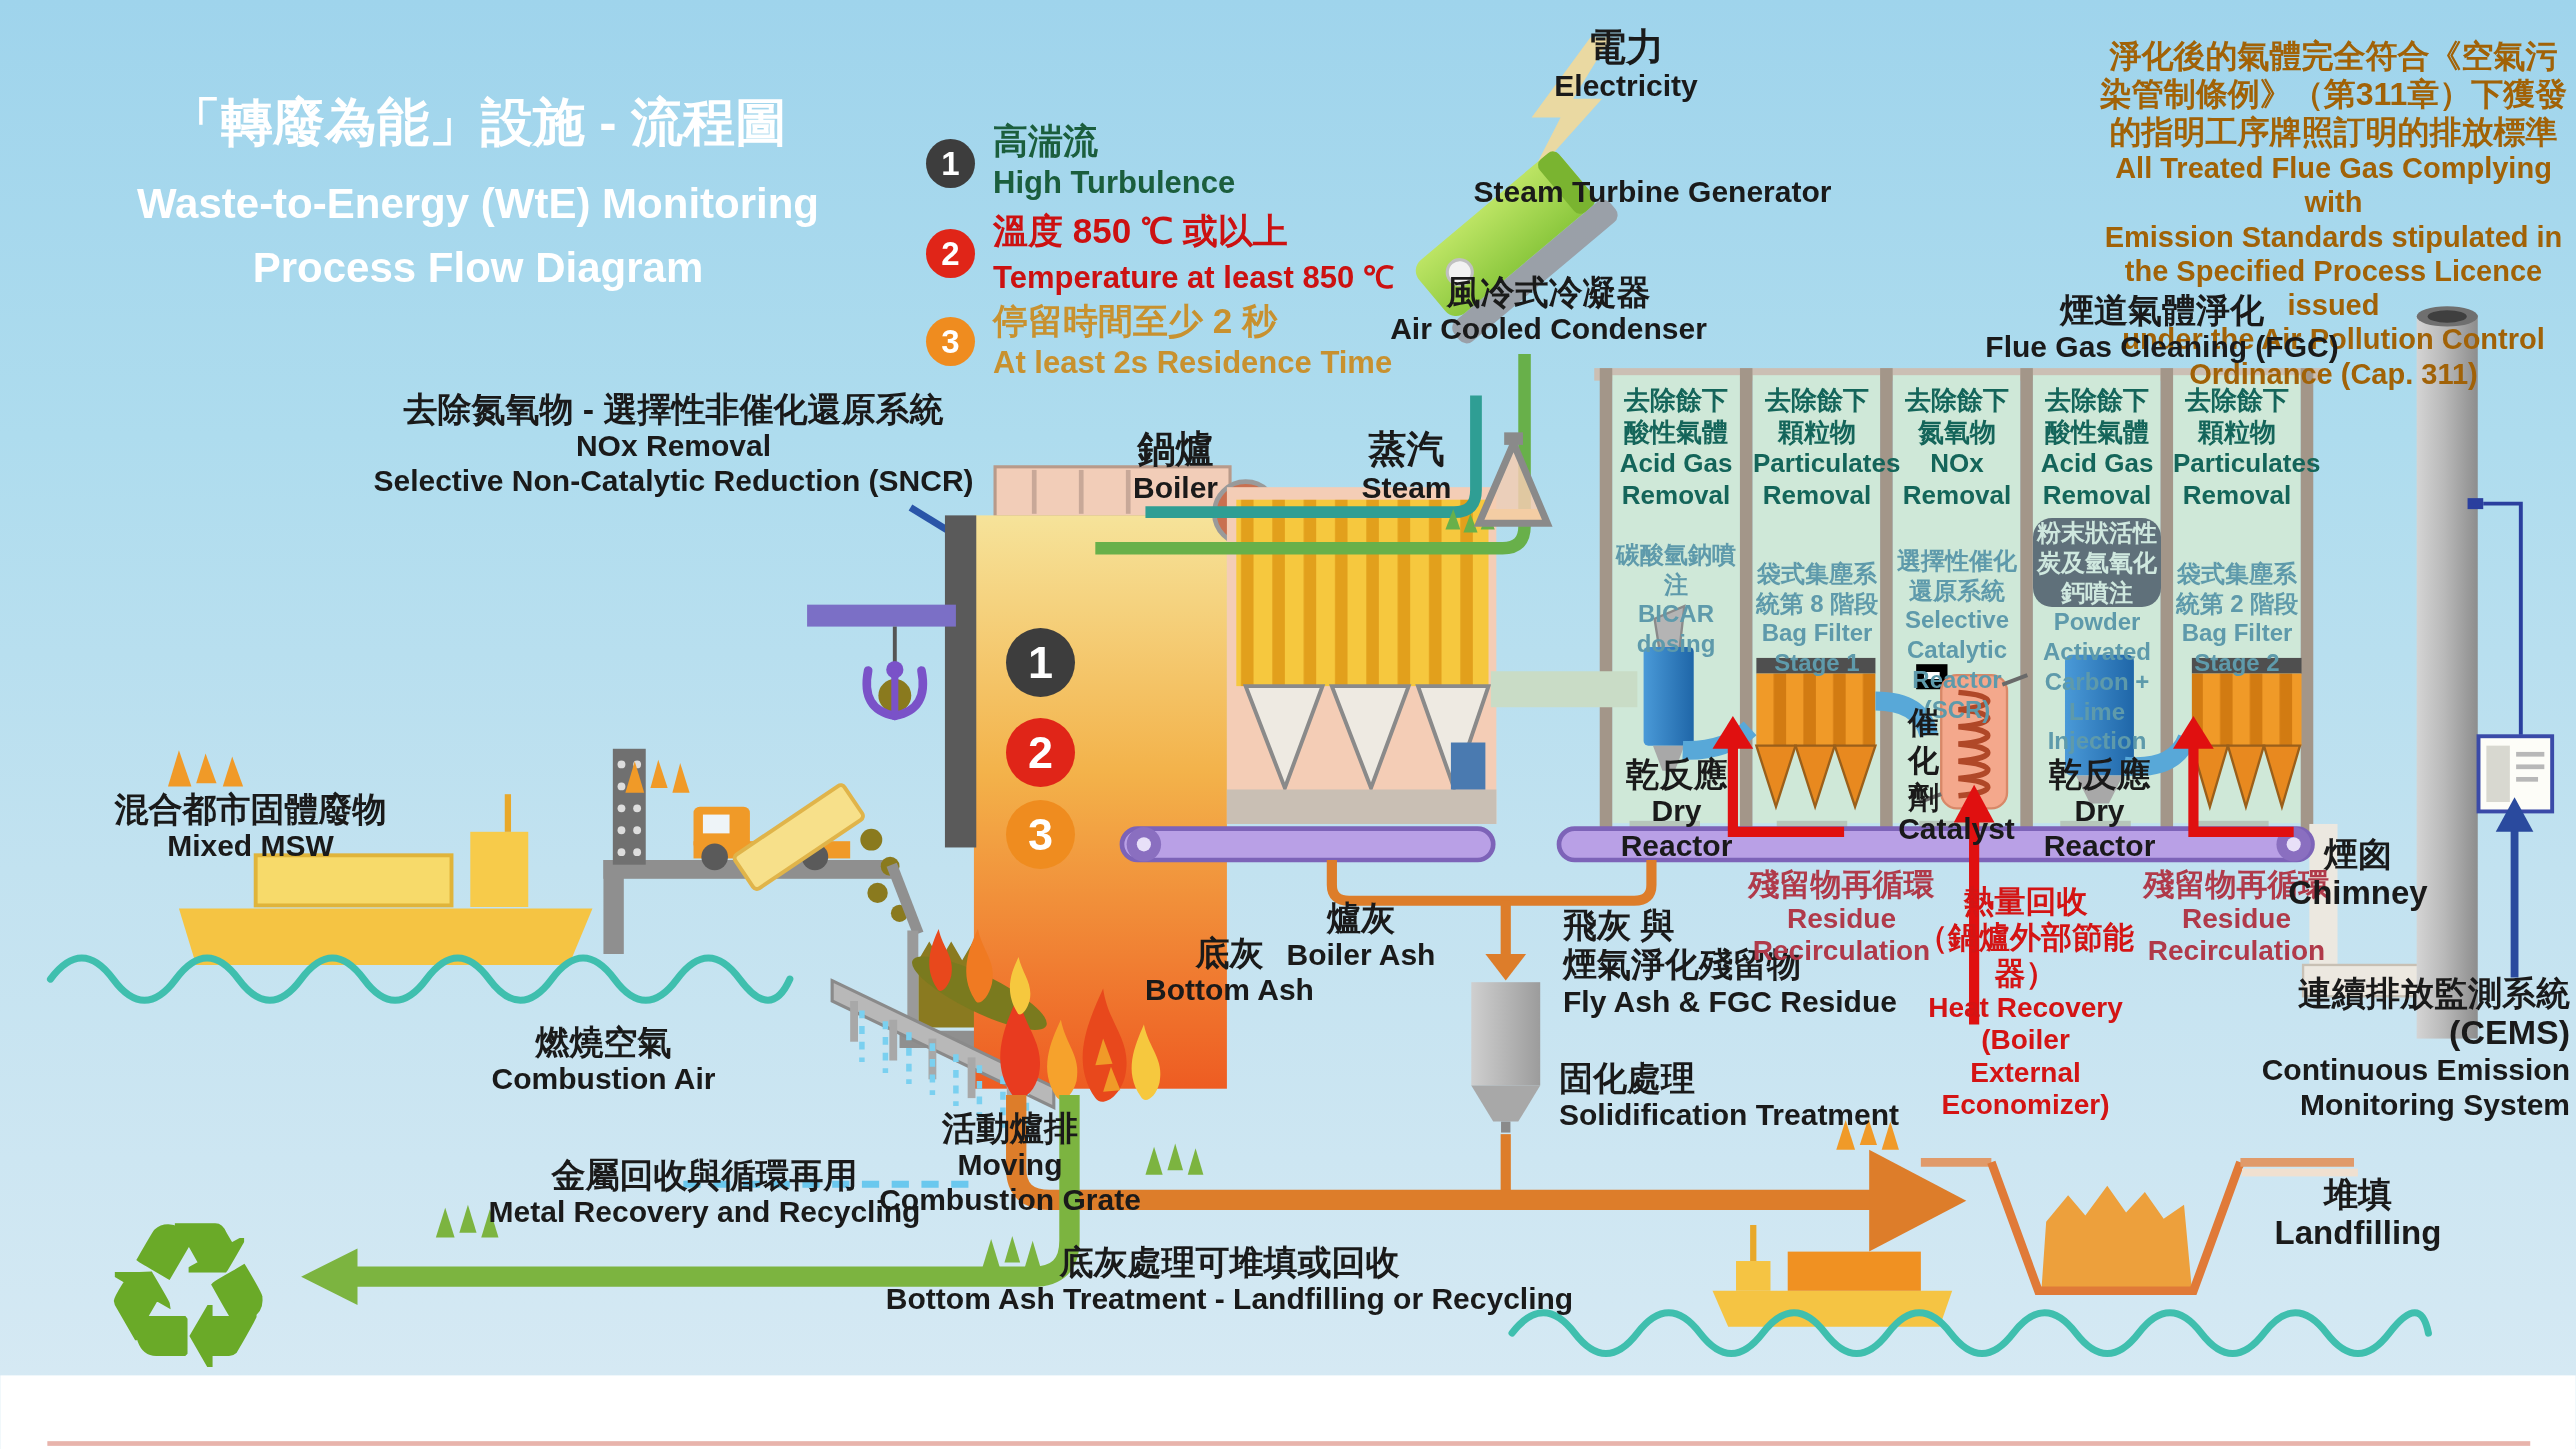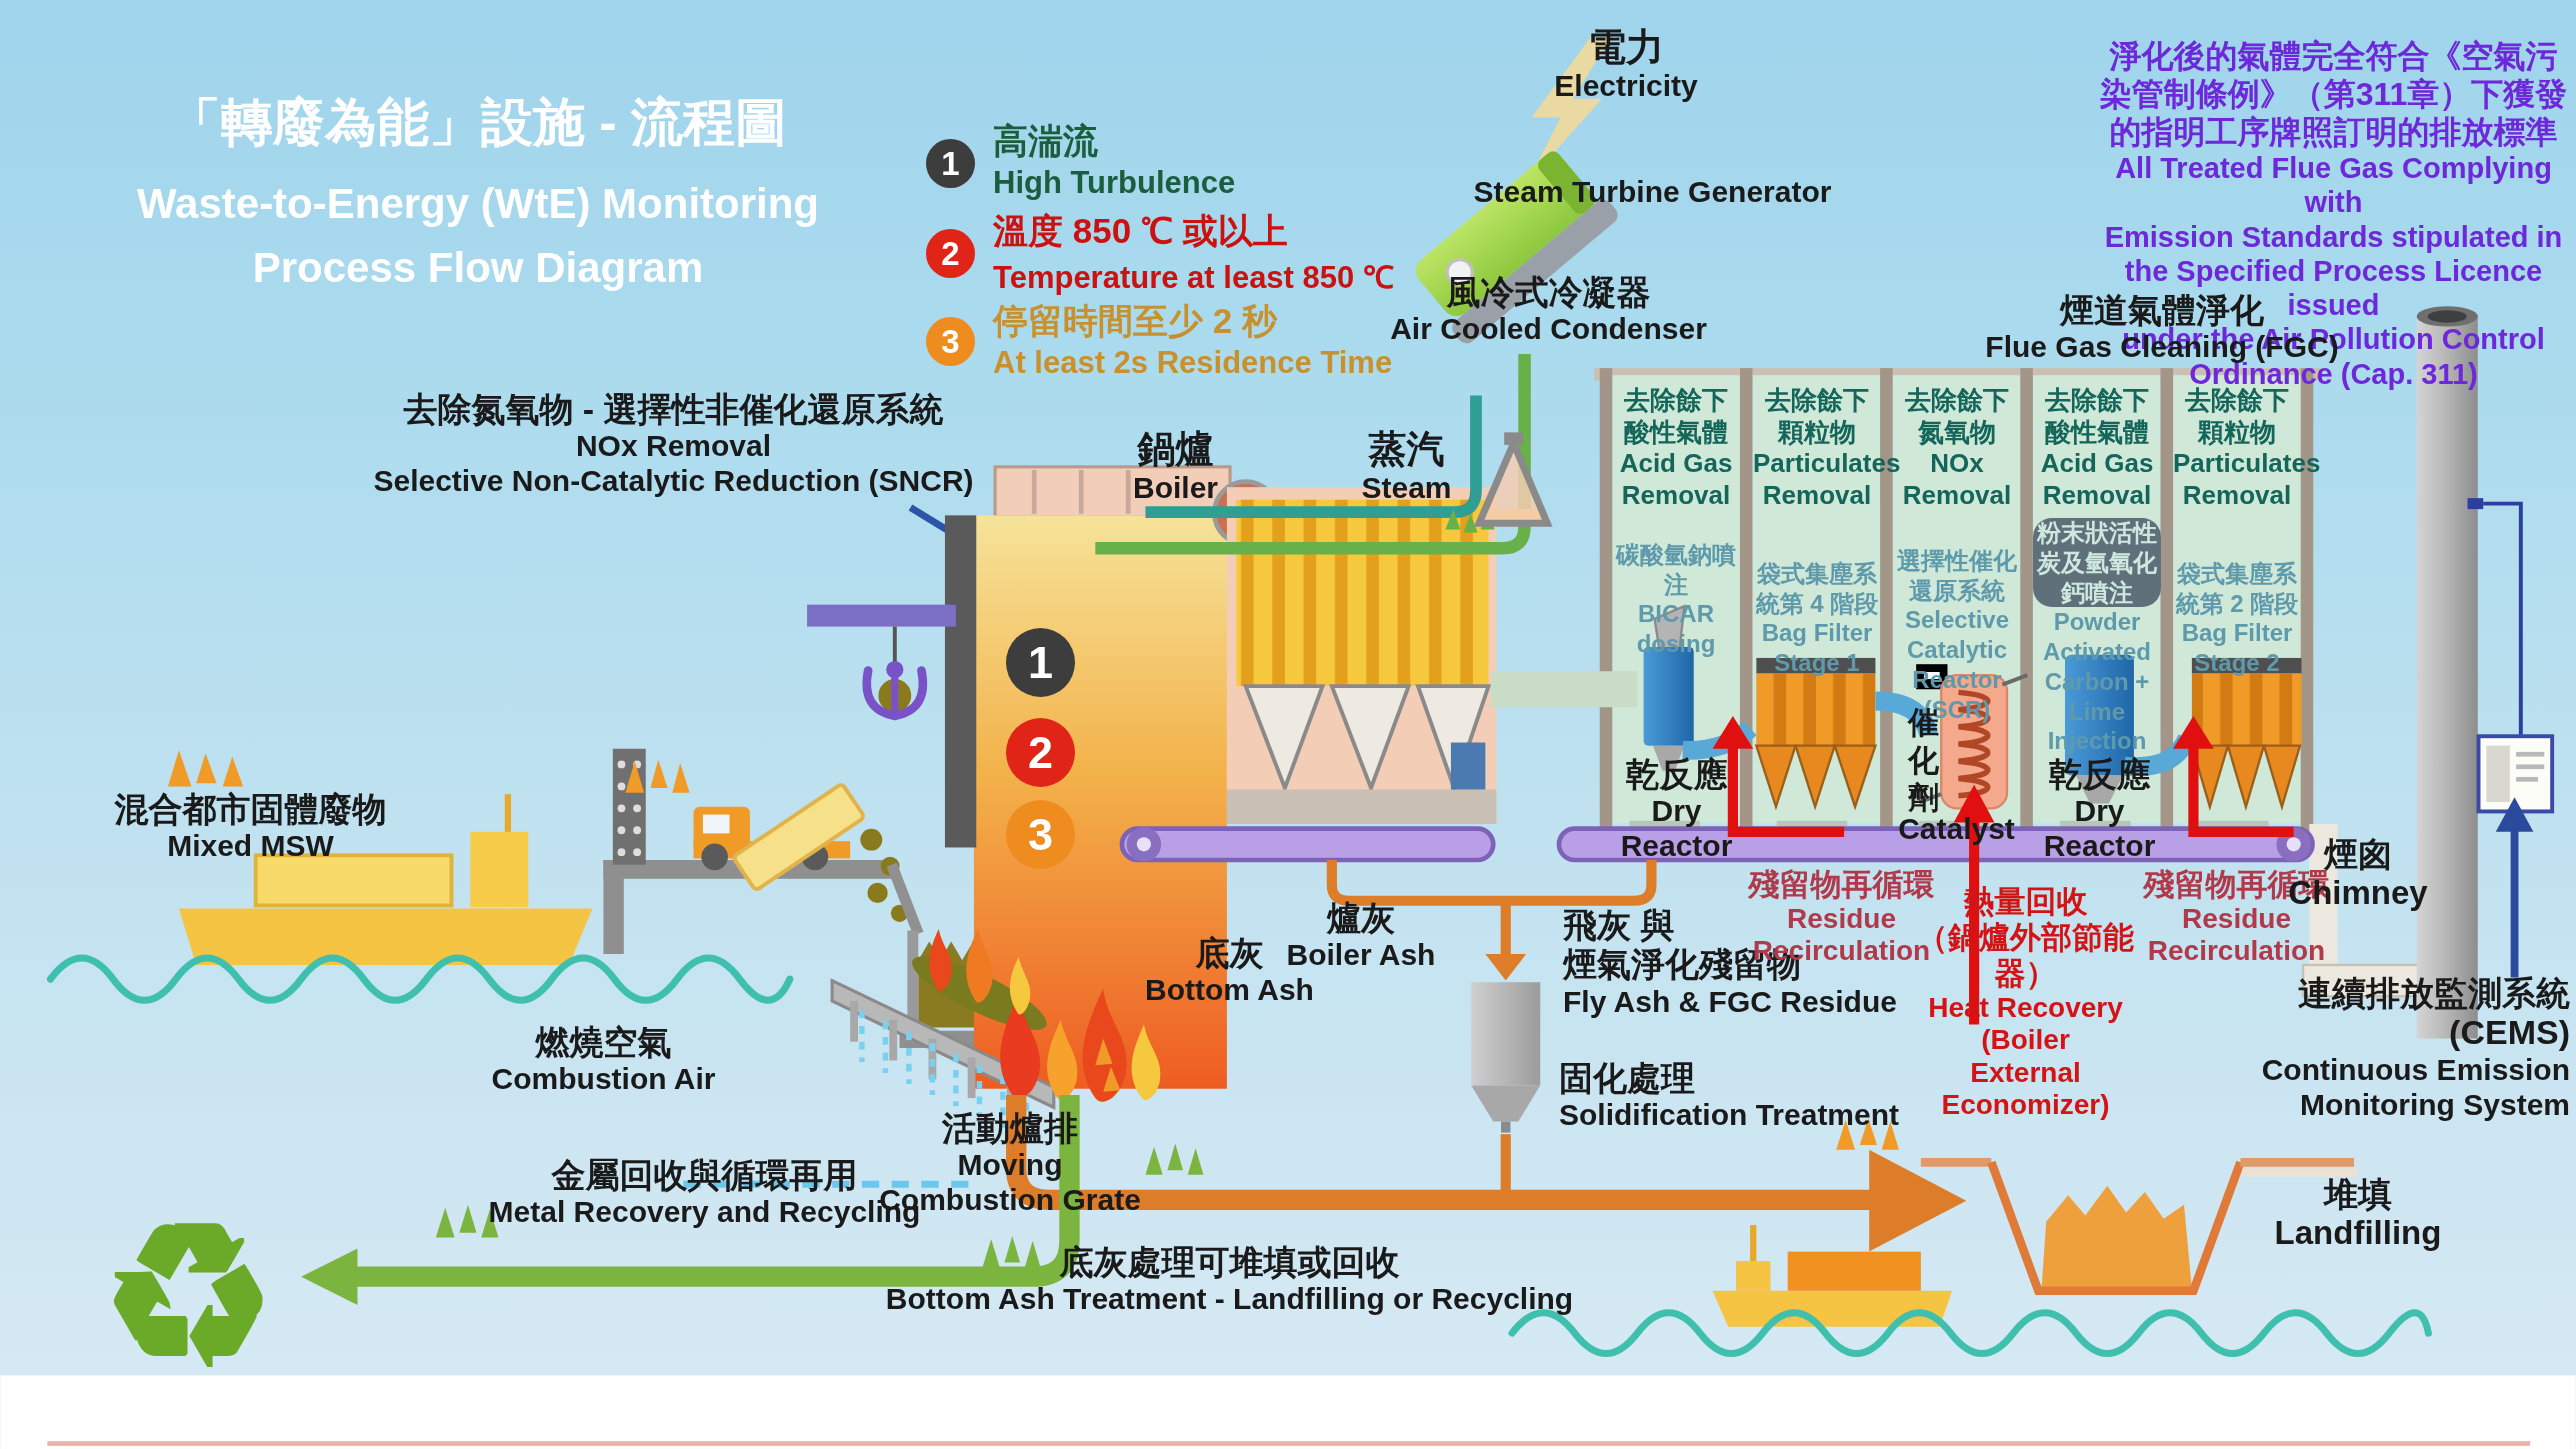--- a/index.html
+++ b/index.html
@@ -19,21 +19,21 @@
   #title .t2{font-size:42px;font-weight:bold;margin-bottom:15.7px;}
   #title .t3{font-size:42px;font-weight:bold;}
   
   .lg-circle{position:absolute;width:49px;height:49px;border-radius:50%;color:#fff;
              font-size:33px;font-weight:bold;display:flex;align-items:center;justify-content:center;}
   .lg-text{position:absolute;left:993px;width:595px;}
   .lg-text .zh{display:block;font-size:35px;font-weight:bold;}
   .lg-text .en{display:block;font-size:31px;font-weight:bold;}
   .c-green{color:#1b5e3d;} .c-red{color:#cc1111;} .c-amber{color:#c8912f;}
   
-  #compliance{left:2097px;top:38px;width:473px;text-align:center;color:#6d28d9;}
+  #compliance{left:2097px;top:38px;width:473px;text-align:center;color:#a16207;}
   #compliance .zh{display:block;font-size:32px;font-weight:bold;line-height:1.18;}
   #compliance .en{display:block;font-size:29px;font-weight:bold;line-height:1.18;}
   
   .panel{position:absolute;top:385px;width:128px;text-align:center;}
   .panel .blk{display:block;}
   .p-head .blk{font-size:26px;font-weight:bold;color:#14655a;line-height:1.22;}
   .p-sub{margin-top:28px;}
   .p-sub .blk{font-size:24px;font-weight:bold;color:#5e9aab;line-height:1.24;}
   .p-sub .hl{background:#5f707a;color:#cfe8df;border-radius:19px;}
   .tight{margin-top:6.3px;}
@@ -493,21 +493,21 @@
     <span class="blk">碳酸氫鈉噴注</span>
     <span class="blk">BICAR dosing</span>
   </div>
 </div>
 <div class="panel" style="left:1753px">
   <div class="p-head">
     <span class="blk">去除餘下顆粒物</span>
     <span class="blk">Particulates Removal</span>
   </div>
   <div class="p-sub" style="margin-top:47px">
-    <span class="blk">袋式集塵系統第 4 階段</span>
+    <span class="blk">袋式集塵系統第 8 階段</span>
     <span class="blk">Bag Filter Stage 1</span>
   </div>
 </div>
 <div class="panel" style="left:1893px">
   <div class="p-head">
     <span class="blk">去除餘下氮氧物</span>
     <span class="blk">NOx Removal</span>
   </div>
   <div class="p-sub" style="margin-top:34px">
     <span class="blk">選擇性催化還原系統</span>

